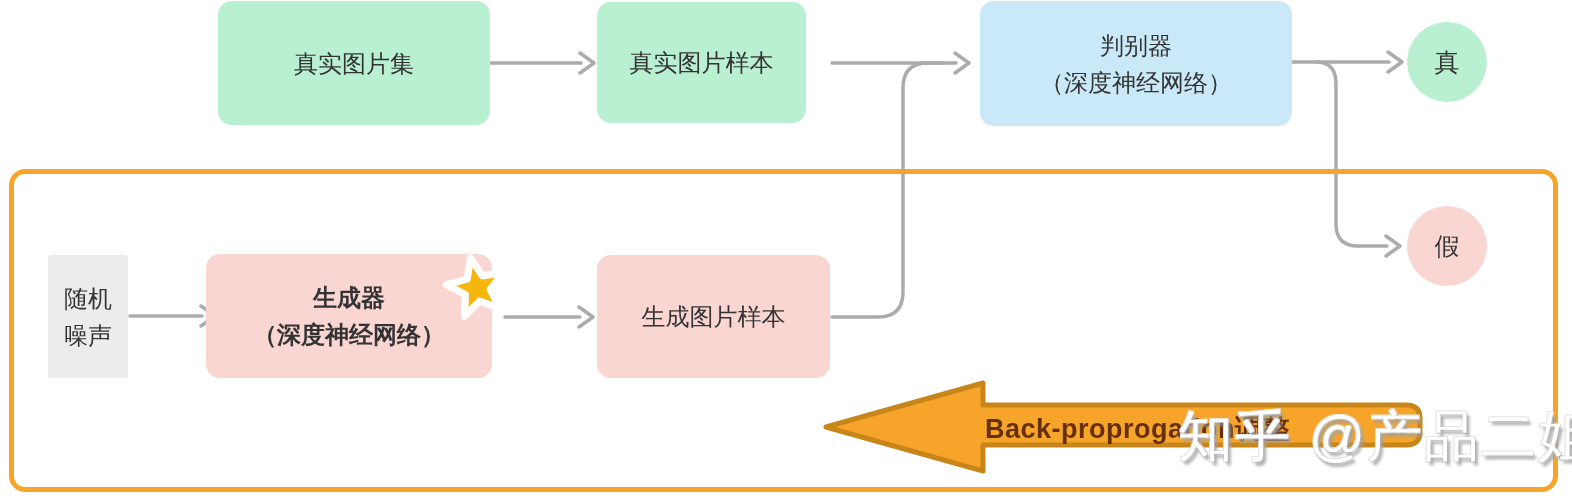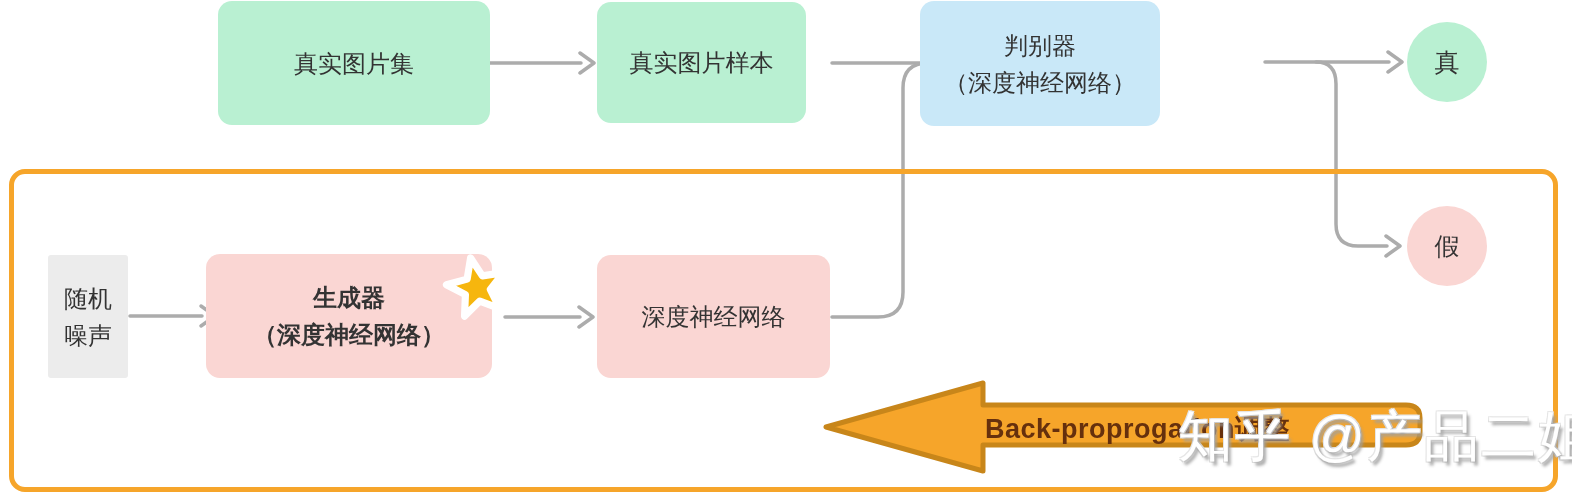--- a/index.html
+++ b/index.html
@@ -17,21 +17,21 @@
         font-size:24px;line-height:37px;text-align:center;z-index:4;}
   .green{background:var(--green)}
   .blue{background:var(--blue)}
   .pink{background:var(--pink)}
   .graybox{background:var(--gray-box);border-radius:3px}
   .circle{border-radius:50%;z-index:4;position:absolute;display:flex;
           align-items:center;justify-content:center;font-size:25px;color:var(--text)}
 
   #real-set{left:218px;top:1px;width:272px;height:124px}
   #real-sample{left:597px;top:2px;width:209px;height:121px}
-  #discriminator{left:920px;top:1px;width:240px;height:125px}
+  #discriminator{left:980px;top:1px;width:312px;height:125px}
   #result-true{left:1407px;top:22px;width:80px;height:80px;background:var(--green)}
   #result-false{left:1407px;top:206px;width:80px;height:80px;background:var(--pink)}
   #noise{left:48px;top:255px;width:80px;height:123px}
   #generator{left:206px;top:254px;width:286px;height:124px;font-weight:700}
   #gen-sample{left:597px;top:255px;width:233px;height:123px}
 
   #frame{position:absolute;left:9px;top:169px;width:1549px;height:323px;
          border:5px solid var(--orange);border-radius:16px;z-index:3;
          pointer-events:none;background:transparent}
 
@@ -94,21 +94,21 @@
     <span>随机</span>
     <span>噪声</span>
   </div>
 
   <div class="node pink" id="generator">
     <span>生成器</span>
     <span>（深度神经网络）</span>
   </div>
 
   <div class="node pink" id="gen-sample">
-    <span>深度神经网络</span>
+    <span>生成图片样本</span>
   </div>
 
   <svg id="star" viewBox="0 0 80 80">
     <polygon points="40,10 47.6,29.5 68.5,30.7 52.4,44 57.6,64.3 40,53 22.4,64.3 27.6,44 11.5,30.7 32.4,29.5" fill="#F6B60E" stroke="#ffffff" stroke-width="7" stroke-linejoin="round" transform="rotate(-12 40 40)"></polygon>
   </svg>
 
   <div id="back-arrow-label">Back-proprogation调整</div>
 
   <div id="watermark">知乎 @产品二姐</div>
 

